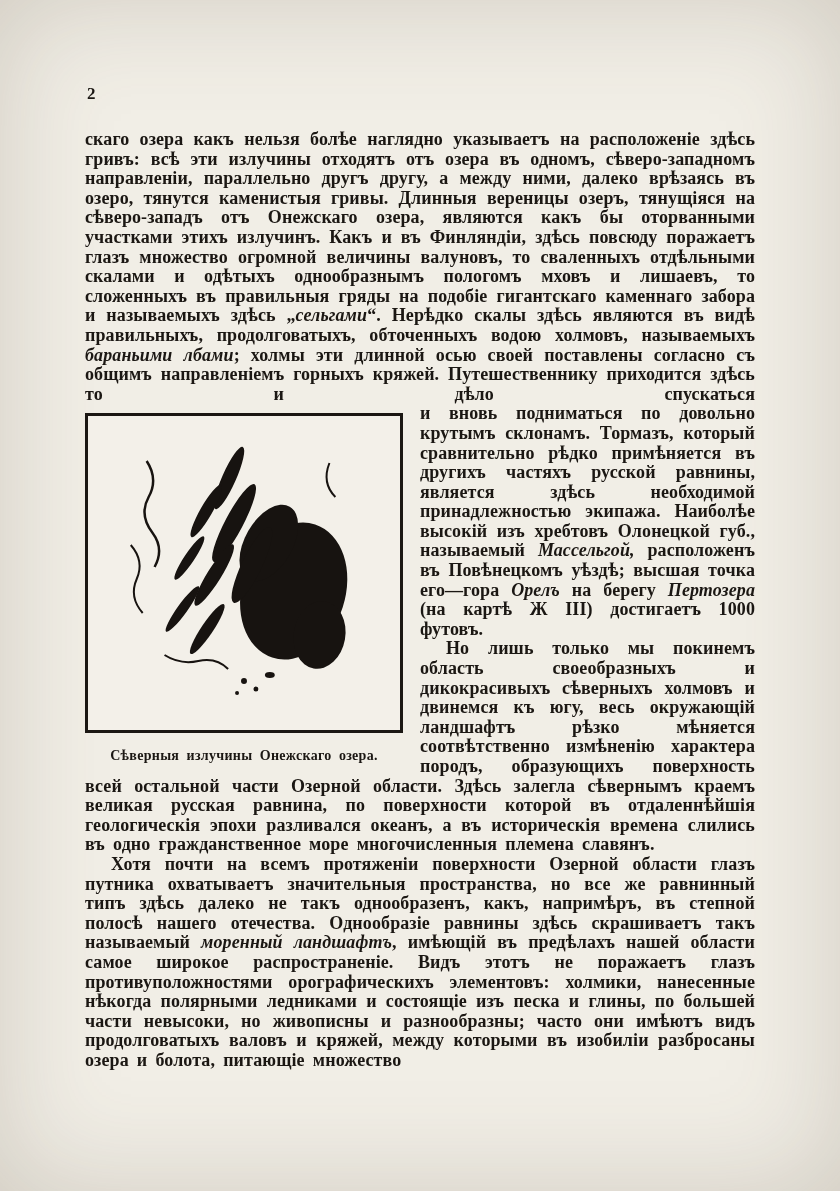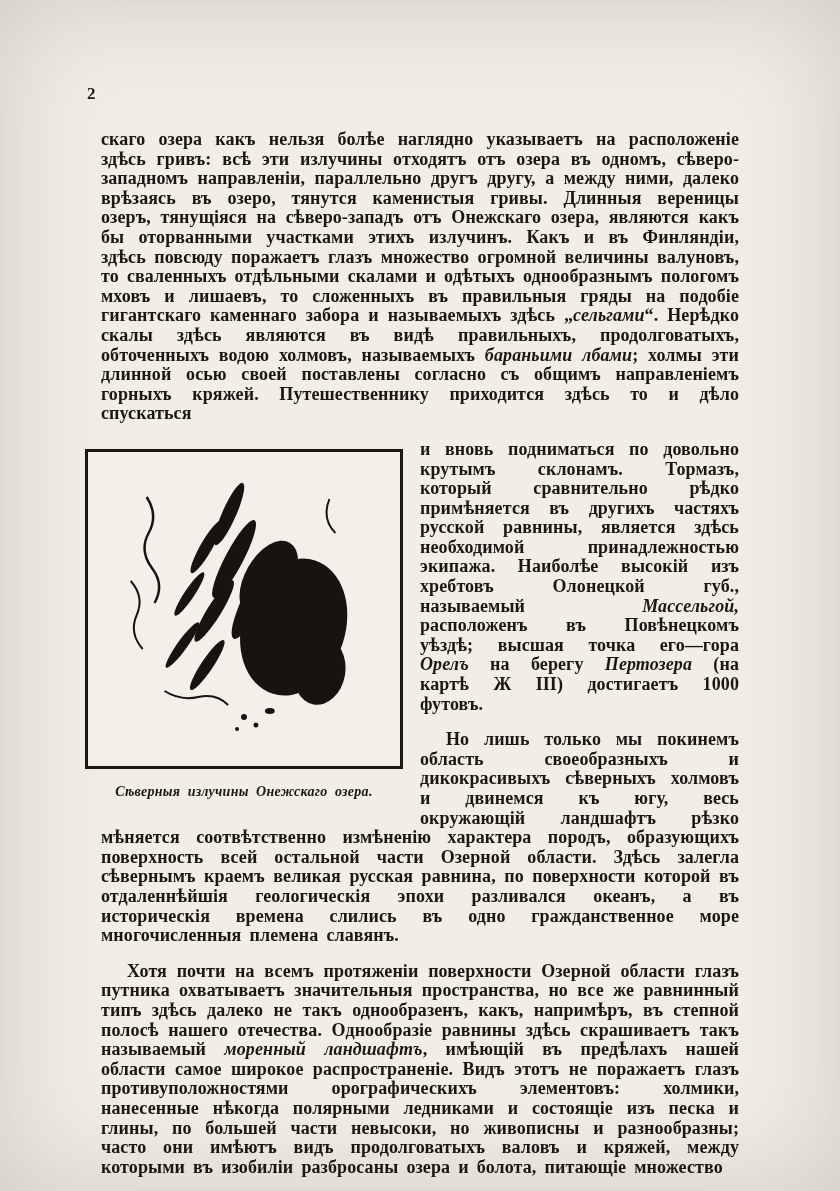--- a/index.html
+++ b/index.html
@@ -40,21 +40,21 @@
   }
   .body-copy {
     font-size: 18px;
     line-height: 19.6px;
     font-weight: bold;
     text-align: justify;
     word-spacing: 3.5px;
     letter-spacing: 0.1px;
   }
   .para {
-    margin: 16px;
+    margin: 0;
     text-indent: 26px;
   }
   .para.no-indent { text-indent: 0; }
   .para.justify-last { text-align-last: justify; }
   .para i { font-weight: bold; }
   .figure-float {
     float: left;
     width: 318px;
     margin: 9px 17px 8px 0;
   }
@@ -71,21 +71,20 @@
     width: 100%;
     height: 100%;
   }
   .figure-caption {
     display: block;
     margin-top: 13px;
     text-align: center;
     font-size: 14px;
     font-weight: bold;
     letter-spacing: 0.3px;
-    font-style: italic;
   }
 </style>
 </head>
 <body>
 
 <div class="page">
 
   <div class="page-header">
     <div class="page-number">2</div>
   </div>

